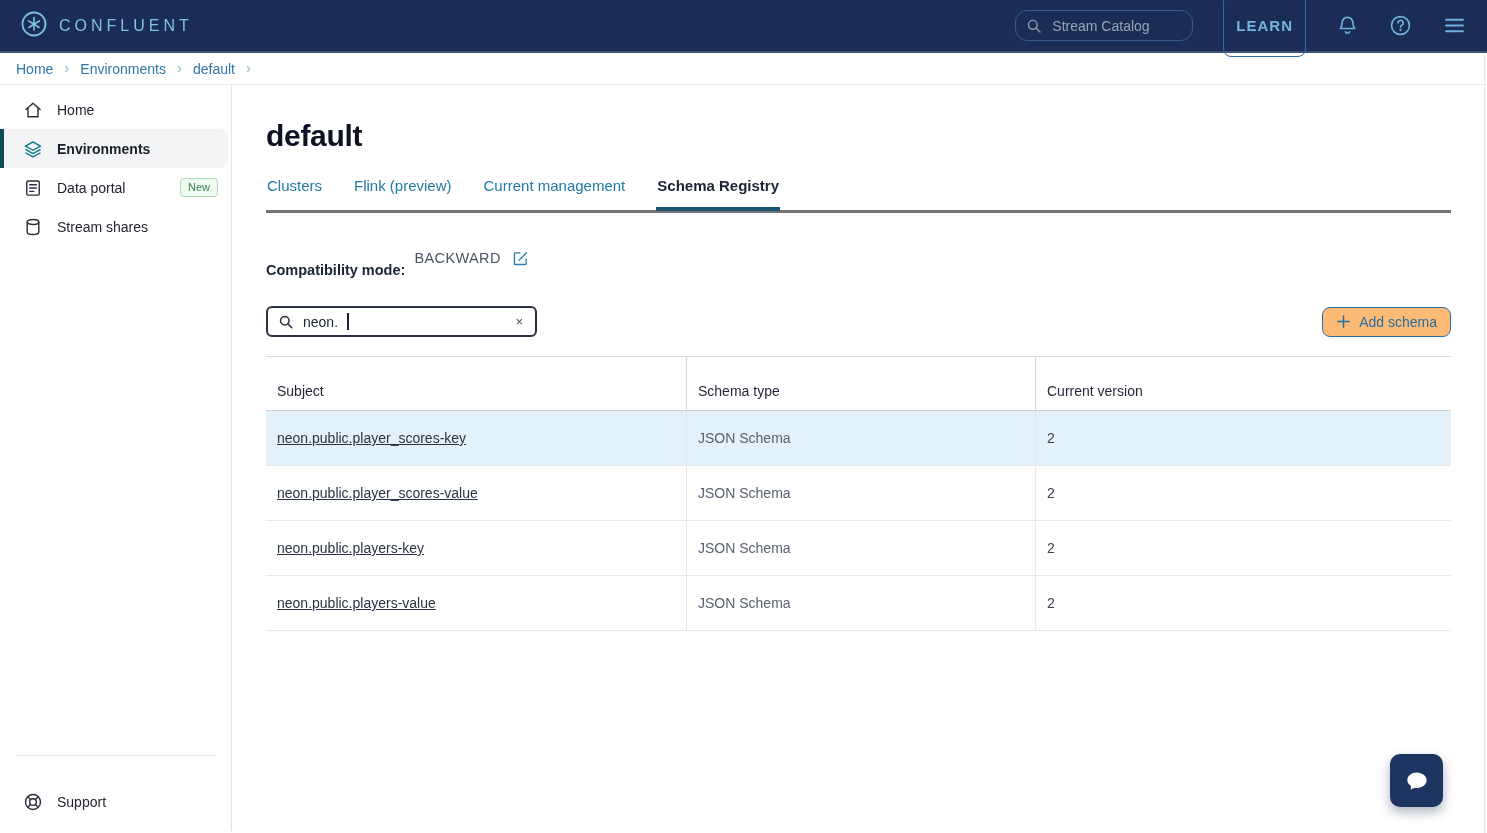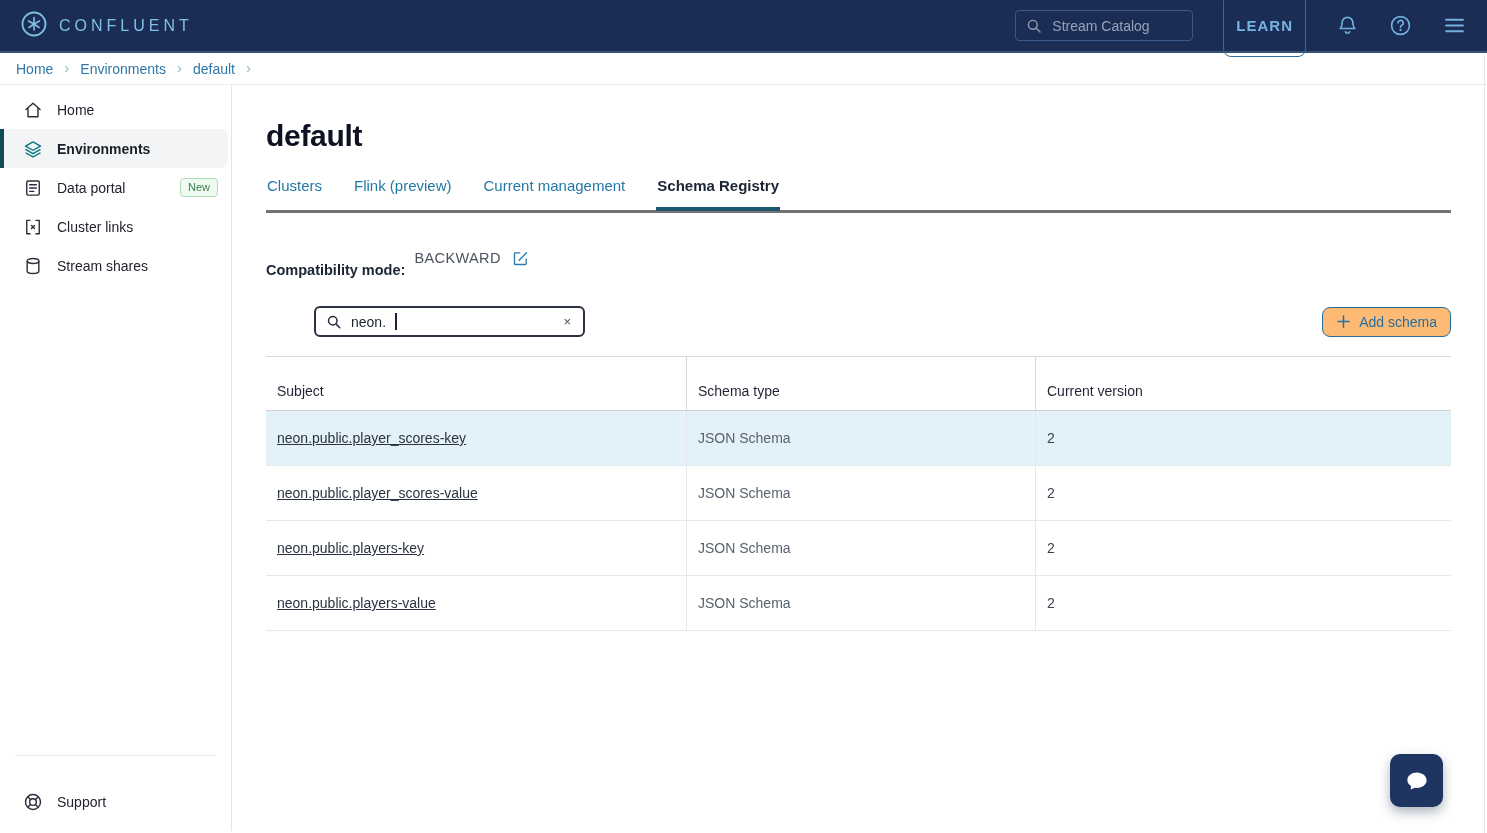--- a/index.html
+++ b/index.html
@@ -10,21 +10,21 @@
   }
   
   .topbar {
     height:53px; background:#1b2d55; display:flex; align-items:center;
     padding:0 20px; border-bottom:2px solid #3c5375;
   }
   .brand { display:flex; align-items:center; gap:11px; color:#7fc0e6; }
   .brand-text { font-size:16px; letter-spacing:4px; font-weight:500; }
   .topbar-right { margin-left:auto; display:flex; align-items:center; gap:30px; }
   .nav-search {
-    width:178px; height:31px; border:1px solid #3a5a8c; border-radius:4px;
+    width:178px; height:31px; border:1px solid #3a5a8c; border-radius:12px;
     display:flex; align-items:center; gap:8px; padding:0 10px; color:#8f99ac;
   }
   .nav-search input {
     background:transparent; border:none; outline:none; width:100%;
     font-family:inherit; font-size:14px; color:#c6cedd;
   }
   .nav-search input::placeholder { color:#97a2b6; }
   .learn-btn {
     background:transparent; border:1px solid #2e6da4; border-radius:8px;
     color:#74b4de; font-size:15px; font-weight:700; letter-spacing:1px;
@@ -72,21 +72,21 @@
     border-bottom:4px solid transparent; margin-bottom:-1px;
   }
   .tab.active { color:#1b2433; font-weight:700; border-bottom-color:#1d556e; }
   .compat-row { margin-top:25px; display:flex; align-items:center; gap:9px; font-size:14.5px; }
   .compat-label { font-weight:700; color:#1b2433;margin-top:24px; }
   .compat-value { color:#4b5260; letter-spacing:0.4px; }
   .edit-icon { color:#2b7bb0; display:flex; cursor:pointer; margin-left:2px; }
   .toolbar { margin-top:28px; display:flex; align-items:center; justify-content:space-between; }
   .schema-search {
     width:271px; height:31px; border:2px solid #2a3140; border-radius:6px;
-    display:flex; align-items:center; gap:9px; padding:0 10px; background:#fff;margin-left:48px;
+    display:flex; align-items:center; gap:9px; padding:0 10px; background:#fff;
   }
   .schema-search .query { font-size:14px; color:#1b2433; }
   .caret { width:1.5px; height:17px; background:#1b2433; }
   .clear-x {
     margin-left:auto; border:none; background:none; color:#4a4f59; font-size:13px;
     cursor:pointer; padding:0 2px; font-family:inherit;
   }
   .add-btn {
     height:30px; background:#fdba74; border:1px solid #2470a3; border-radius:8px;
     color:#2470a3; font-size:14px; display:flex; align-items:center; gap:8px;
@@ -212,31 +212,20 @@
           <line x1="8" y1="8" x2="16" y2="8"></line>
             <line x1="8" y1="12" x2="16" y2="12"></line>
             <line x1="8" y1="16" x2="13" y2="16"></line>
         </svg>
       </span>
       <span>Data portal</span>
       <span class="badge-new">New</span>
     </div>
     <div class="side-item">
       <span class="icn">
-        <svg width="20" height="20" viewBox="0 0 24 24" fill="none" stroke="currentColor" stroke-width="1.7" stroke-linecap="round" stroke-linejoin="round">
-          <path d="M8.5 4H4.5V20H8.5"></path>
-            <path d="M15.5 4H19.5V20H15.5"></path>
-          <line x1="10.2" y1="10.2" x2="13.8" y2="13.8"></line>
-            <line x1="13.8" y1="10.2" x2="10.2" y2="13.8"></line>
-        </svg>
-      </span>
-      <span>Cluster links</span>
-    </div>
-    <div class="side-item">
-      <span class="icn">
         <svg width="20" height="20" viewBox="0 0 24 24" fill="none" stroke="currentColor" stroke-width="1.7">
           <ellipse cx="12" cy="6" rx="7" ry="3"></ellipse>
             <path d="M5 6v12a7 3 0 0 0 14 0V6"></path>
         </svg>
       </span>
       <span>Stream shares</span>
     </div>
     <div class="side-spacer"></div>
     <div class="side-divider"></div>
     <div class="side-item">

